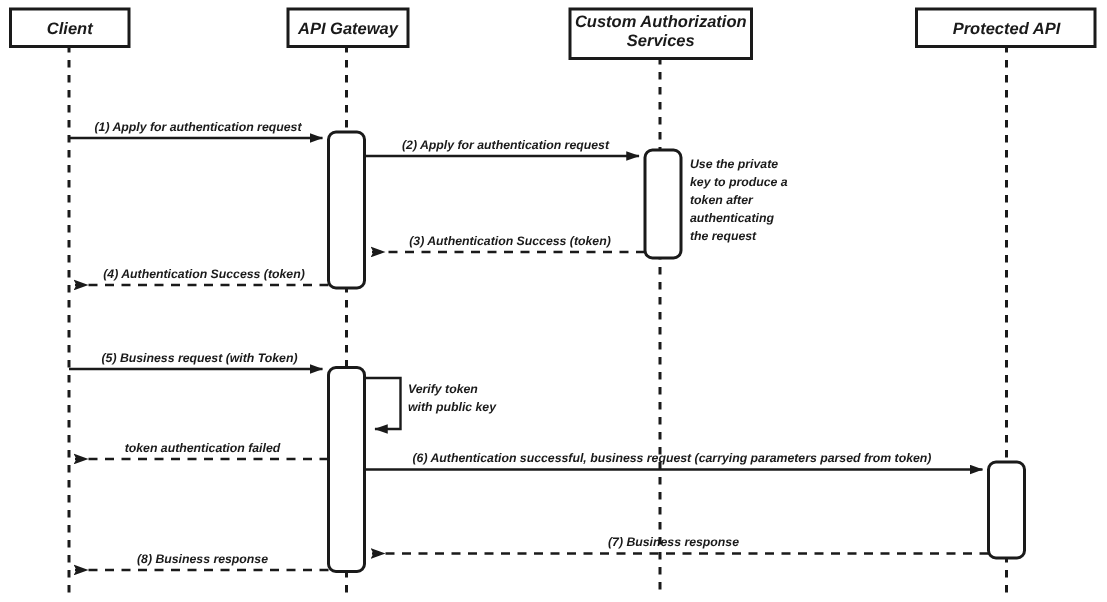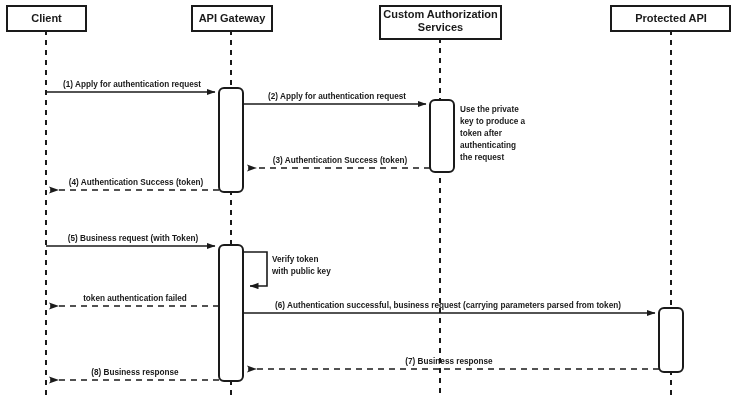--- a/index.html
+++ b/index.html
@@ -7,20 +7,21 @@
     padding: 0;
     background: #ffffff;
   }
   #canvas {
     position: relative;
     width: 738px;
     height: 401px;
     background: #ffffff;
     font-family: "Liberation Sans", sans-serif;
     overflow: hidden;
+    font-style: italic;
   }
   #diagram-svg {
     position: absolute;
     left: 0;
     top: 0;
     width: 738px;
     height: 401px;
   }
   .lifeline-box {
     fill: #ffffff;

